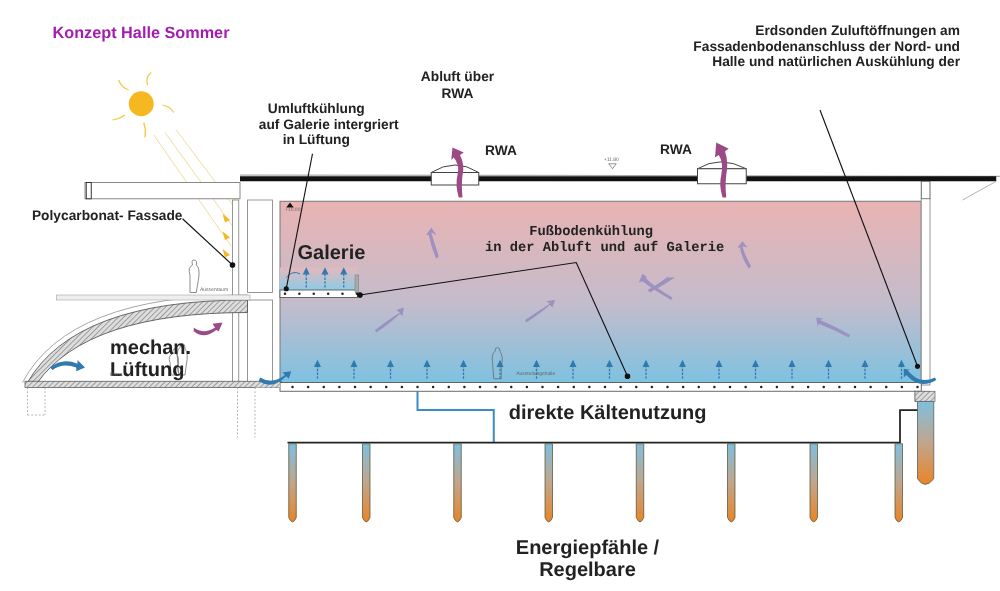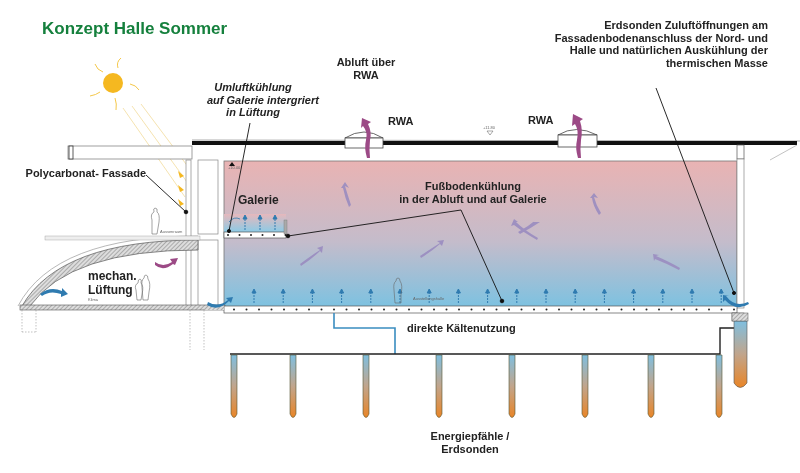--- a/index.html
+++ b/index.html
@@ -1,24 +1,24 @@
 <!DOCTYPE html>
 <html><head>
 <meta charset="utf-8">
 <style>
   html, body { margin: 0; padding: 0; background: #ffffff; }
   body { width: 800px; height: 473px; position: relative; overflow: hidden; font-family: "Liberation Sans", sans-serif; }
   #diagram { position: absolute; left: 0; top: 0; width: 800px; height: 473px; }
   .lbl { position: absolute; font-family: "Liberation Sans", sans-serif; font-weight: bold; color: #222; line-height: 1.15; white-space: nowrap; }
-  .title { left: 42px; top: 19px; font-size: 17px; color: #15803d; }
+  .title { left: 42px; top: 19px; font-size: 13px; color: #a21caf; }
   .c { text-align: center; }
   .r { text-align: right; }
-  .s12 { font-size: 12px; }
+  .s12 { font-size: 16px; }
   .s11 { font-size: 11px; }
-  .s15 { font-size: 11px; }
+  .s15 { font-size: 16px; }
   .tiny { position: absolute; font-family: "Liberation Sans", sans-serif; font-size: 4px; color: #666; white-space: nowrap; }
 </style>
 </head>
 <body>
 
 <svg id="diagram" viewBox="0 0 800 473" xmlns="http://www.w3.org/2000/svg">
   <defs>
     <linearGradient id="hallGrad" x1="0" y1="0" x2="0" y2="1">
       <stop offset="0" stop-color="#e9b3b3"></stop>
       <stop offset="0.55" stop-color="#c4bccb"></stop>
@@ -266,61 +266,60 @@
       <path d="M 716 355 L 722 355 L 722 414 Q 719 421 716 414 Z" fill="url(#pileGrad)" stroke="#553" stroke-width="0.6"></path>
     </g>
   <g>
     <path d="M 734 321 L 747 321 L 747 383 Q 740 392 734 383 Z" fill="url(#pileGrad)" stroke="#555" stroke-width="0.6"></path>
     <rect x="732" y="313" width="16" height="8" fill="url(#hatch)" stroke="#555" stroke-width="0.5"></rect>
   </g>
 </svg>
 
 <div class="lbl title">Konzept Halle Sommer</div>
 
-<div class="lbl c s11" style="left:207px; top:81px; width:92px;font-style:italic;">
+<div class="lbl c s11" style="left:207px; top:81px; width:92px;">
   <div>Umluftkühlung</div>
   <div>auf Galerie intergriert</div>
   <div>in Lüftung</div>
 </div>
 
 <div class="lbl c s11" style="left:326px; top:56px; width:80px;">
   <div>Abluft über</div>
   <div>RWA</div>
 </div>
 
 <div class="lbl s11" style="left:388px; top:115px;">RWA</div>
 <div class="lbl s11" style="left:528px; top:114px;">RWA</div>
 
 <div class="lbl r s11" style="left:470px; top:19px; width:298px;">
   <div>Erdsonden Zuluftöffnungen am</div>
   <div>Fassadenbodenanschluss der Nord- und</div>
   <div>Halle und natürlichen Auskühlung der</div>
-  <div>thermischen Masse</div>
 </div>
 
 <div class="lbl r s11" style="left:10px; top:167px; width:136px;">
   <div>Polycarbonat- Fassade</div>
 </div>
 
 <div class="lbl s12" style="left:238px; top:194px;">Galerie</div>
 
-<div class="lbl c s11" style="left:388px; top:180px; width:170px;">
+<div class="lbl c s11" style="left:388px; top:180px; width:170px;font-family:Liberation Mono, monospace;">
   <div>Fußbodenkühlung</div>
   <div>in der Abluft und auf Galerie</div>
 </div>
 
 <div class="lbl s12" style="left:88px; top:270px;">
   <div>mechan.</div>
   <div>Lüftung</div>
 </div>
 
 <div class="lbl s15" style="left:407px; top:322px;">direkte Kältenutzung</div>
 
 <div class="lbl c s15" style="left:408px; top:430px; width:124px;">
   <div>Energiepfähle /</div>
-  <div>Erdsonden</div>
+  <div>Regelbare</div>
 </div>
 
 <div class="tiny" style="left:228px; top:165px;">+10.00</div>
 <div class="tiny" style="left:483px; top:125px;">+11.80</div>
 <div class="tiny" style="left:160px; top:229px;">Aussenraum</div>
 <div class="tiny" style="left:413px; top:296px;">Ausstellungshalle</div>
 <div class="tiny" style="left:88px; top:297px;">Klima</div>
 
 </body></html>

